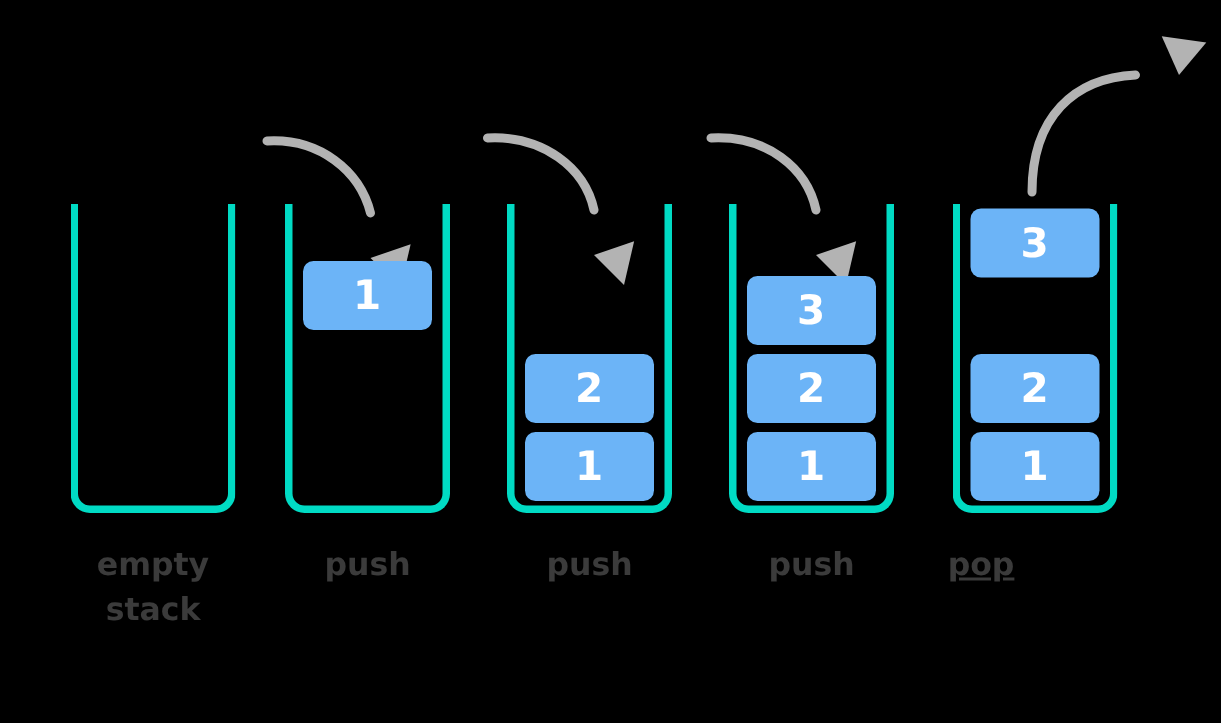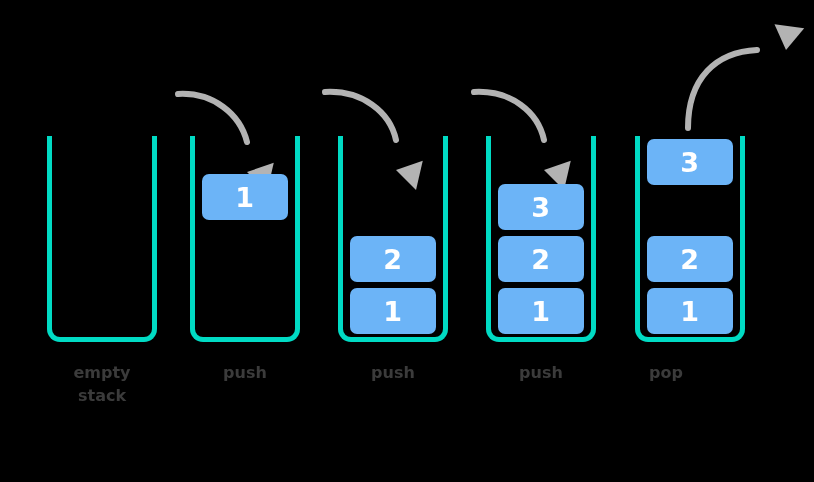--- a/index.html
+++ b/index.html
@@ -49,21 +49,21 @@
     font-weight: bold;
     font-size: 27px;
     line-height: 1;
     letter-spacing: 0.5px;
   }
   .caption {
     position: absolute;
     text-align: center;
     color: var(--labelColor);
     font-weight: bold;
-    font-size: 16px;
+    font-size: 21px;
     line-height: 1.42;
     white-space: pre-line;
   }
 </style>
 </head>
 <body>
 
 <div id="stage" style="background: rgb(0, 0, 0); --frameColor: #00dbc4; --boxColor: #6cb4f7; --labelColor: #3b3b3b;">
 
   <svg id="svg-layer" viewBox="0 0 814 482" xmlns="http://www.w3.org/2000/svg">
@@ -107,17 +107,17 @@
         <div class="box" style="left: 498px; top: 184px; width: 86px; height: 46px;">3</div>
         <div class="box" style="left: 498px; top: 236px; width: 86px; height: 46px;">2</div>
         <div class="box" style="left: 498px; top: 288px; width: 86px; height: 46px;">1</div>
         <div class="caption" style="left: 461px; top: 362px; width: 160px;">push</div>
       </div>
       <div class="col">
         <div class="stack-frame" style="left: 635px; top: 136px; width: 110px; height: 206px;"></div>
         <div class="box" style="left: 647px; top: 139px; width: 86px; height: 46px;">3</div>
         <div class="box" style="left: 647px; top: 236px; width: 86px; height: 46px;">2</div>
         <div class="box" style="left: 647px; top: 288px; width: 86px; height: 46px;">1</div>
-        <div class="caption" style="left: 586px; top: 362px; width: 160px;">pop</div>
+        <div class="caption" style="left: 574px; top: 362px; width: 160px; text-decoration: underline;">pop</div>
       </div>
     </div>
 
 </div>
 
 </body></html>

